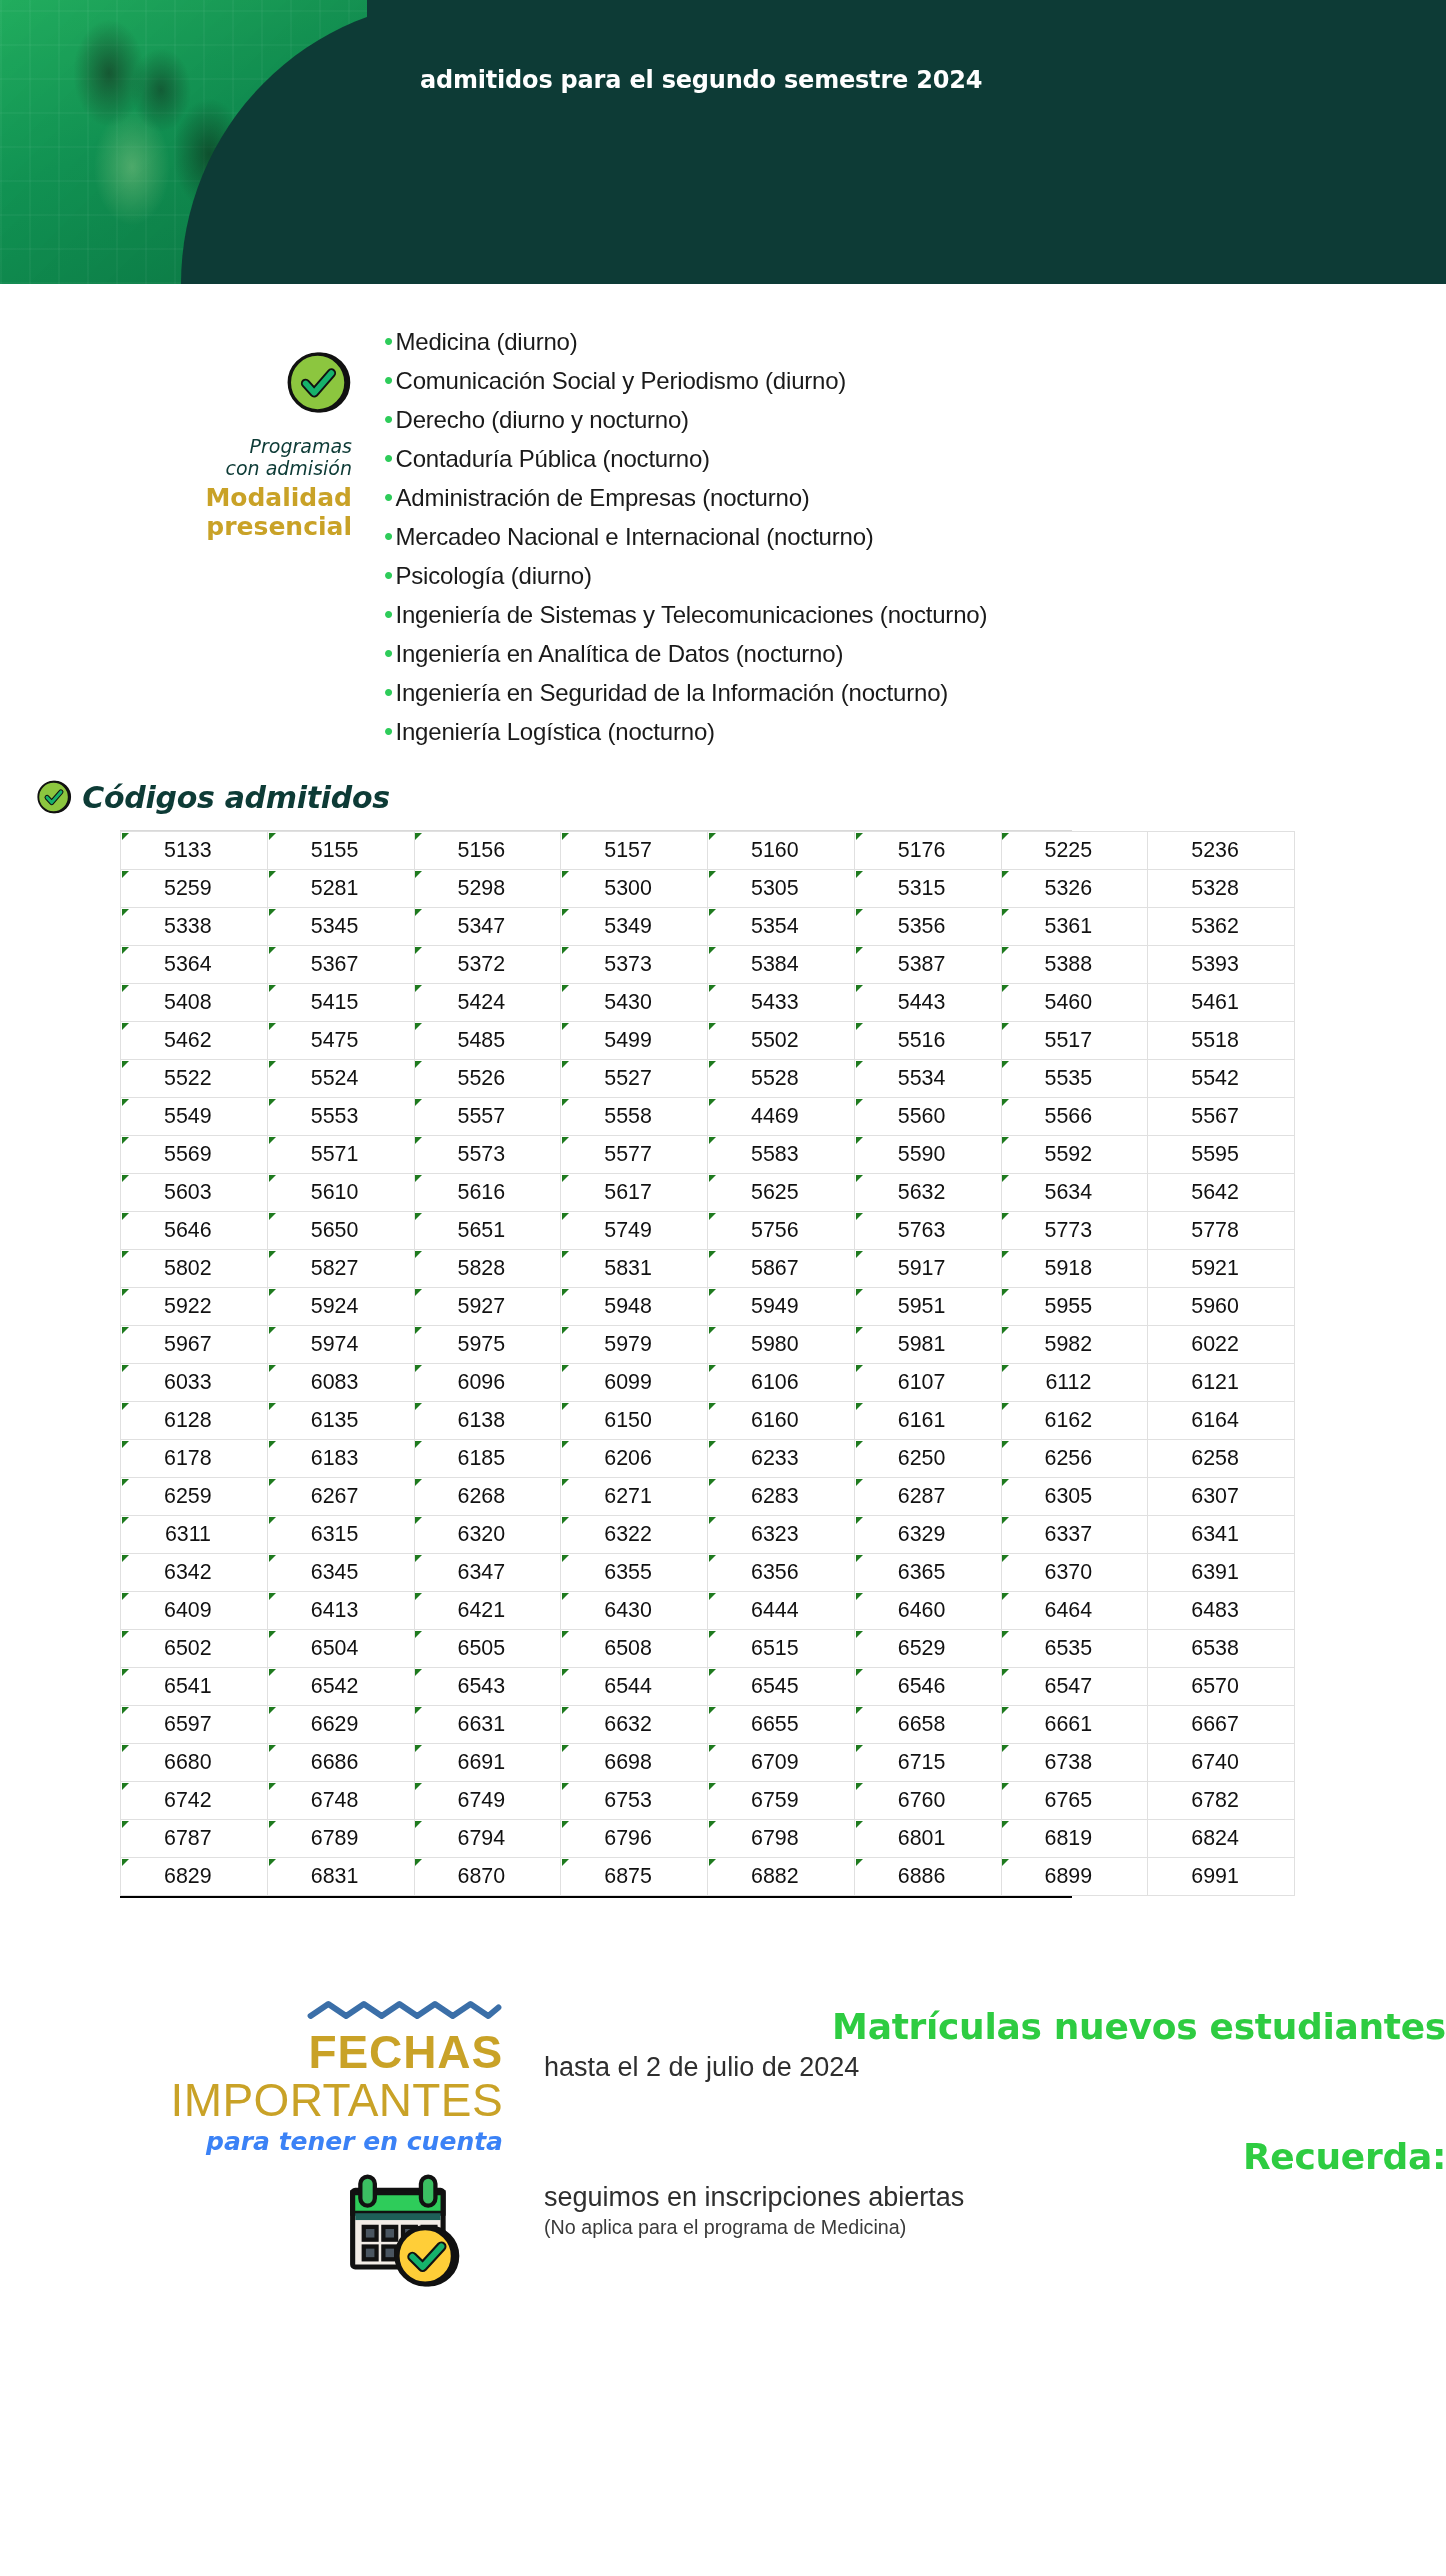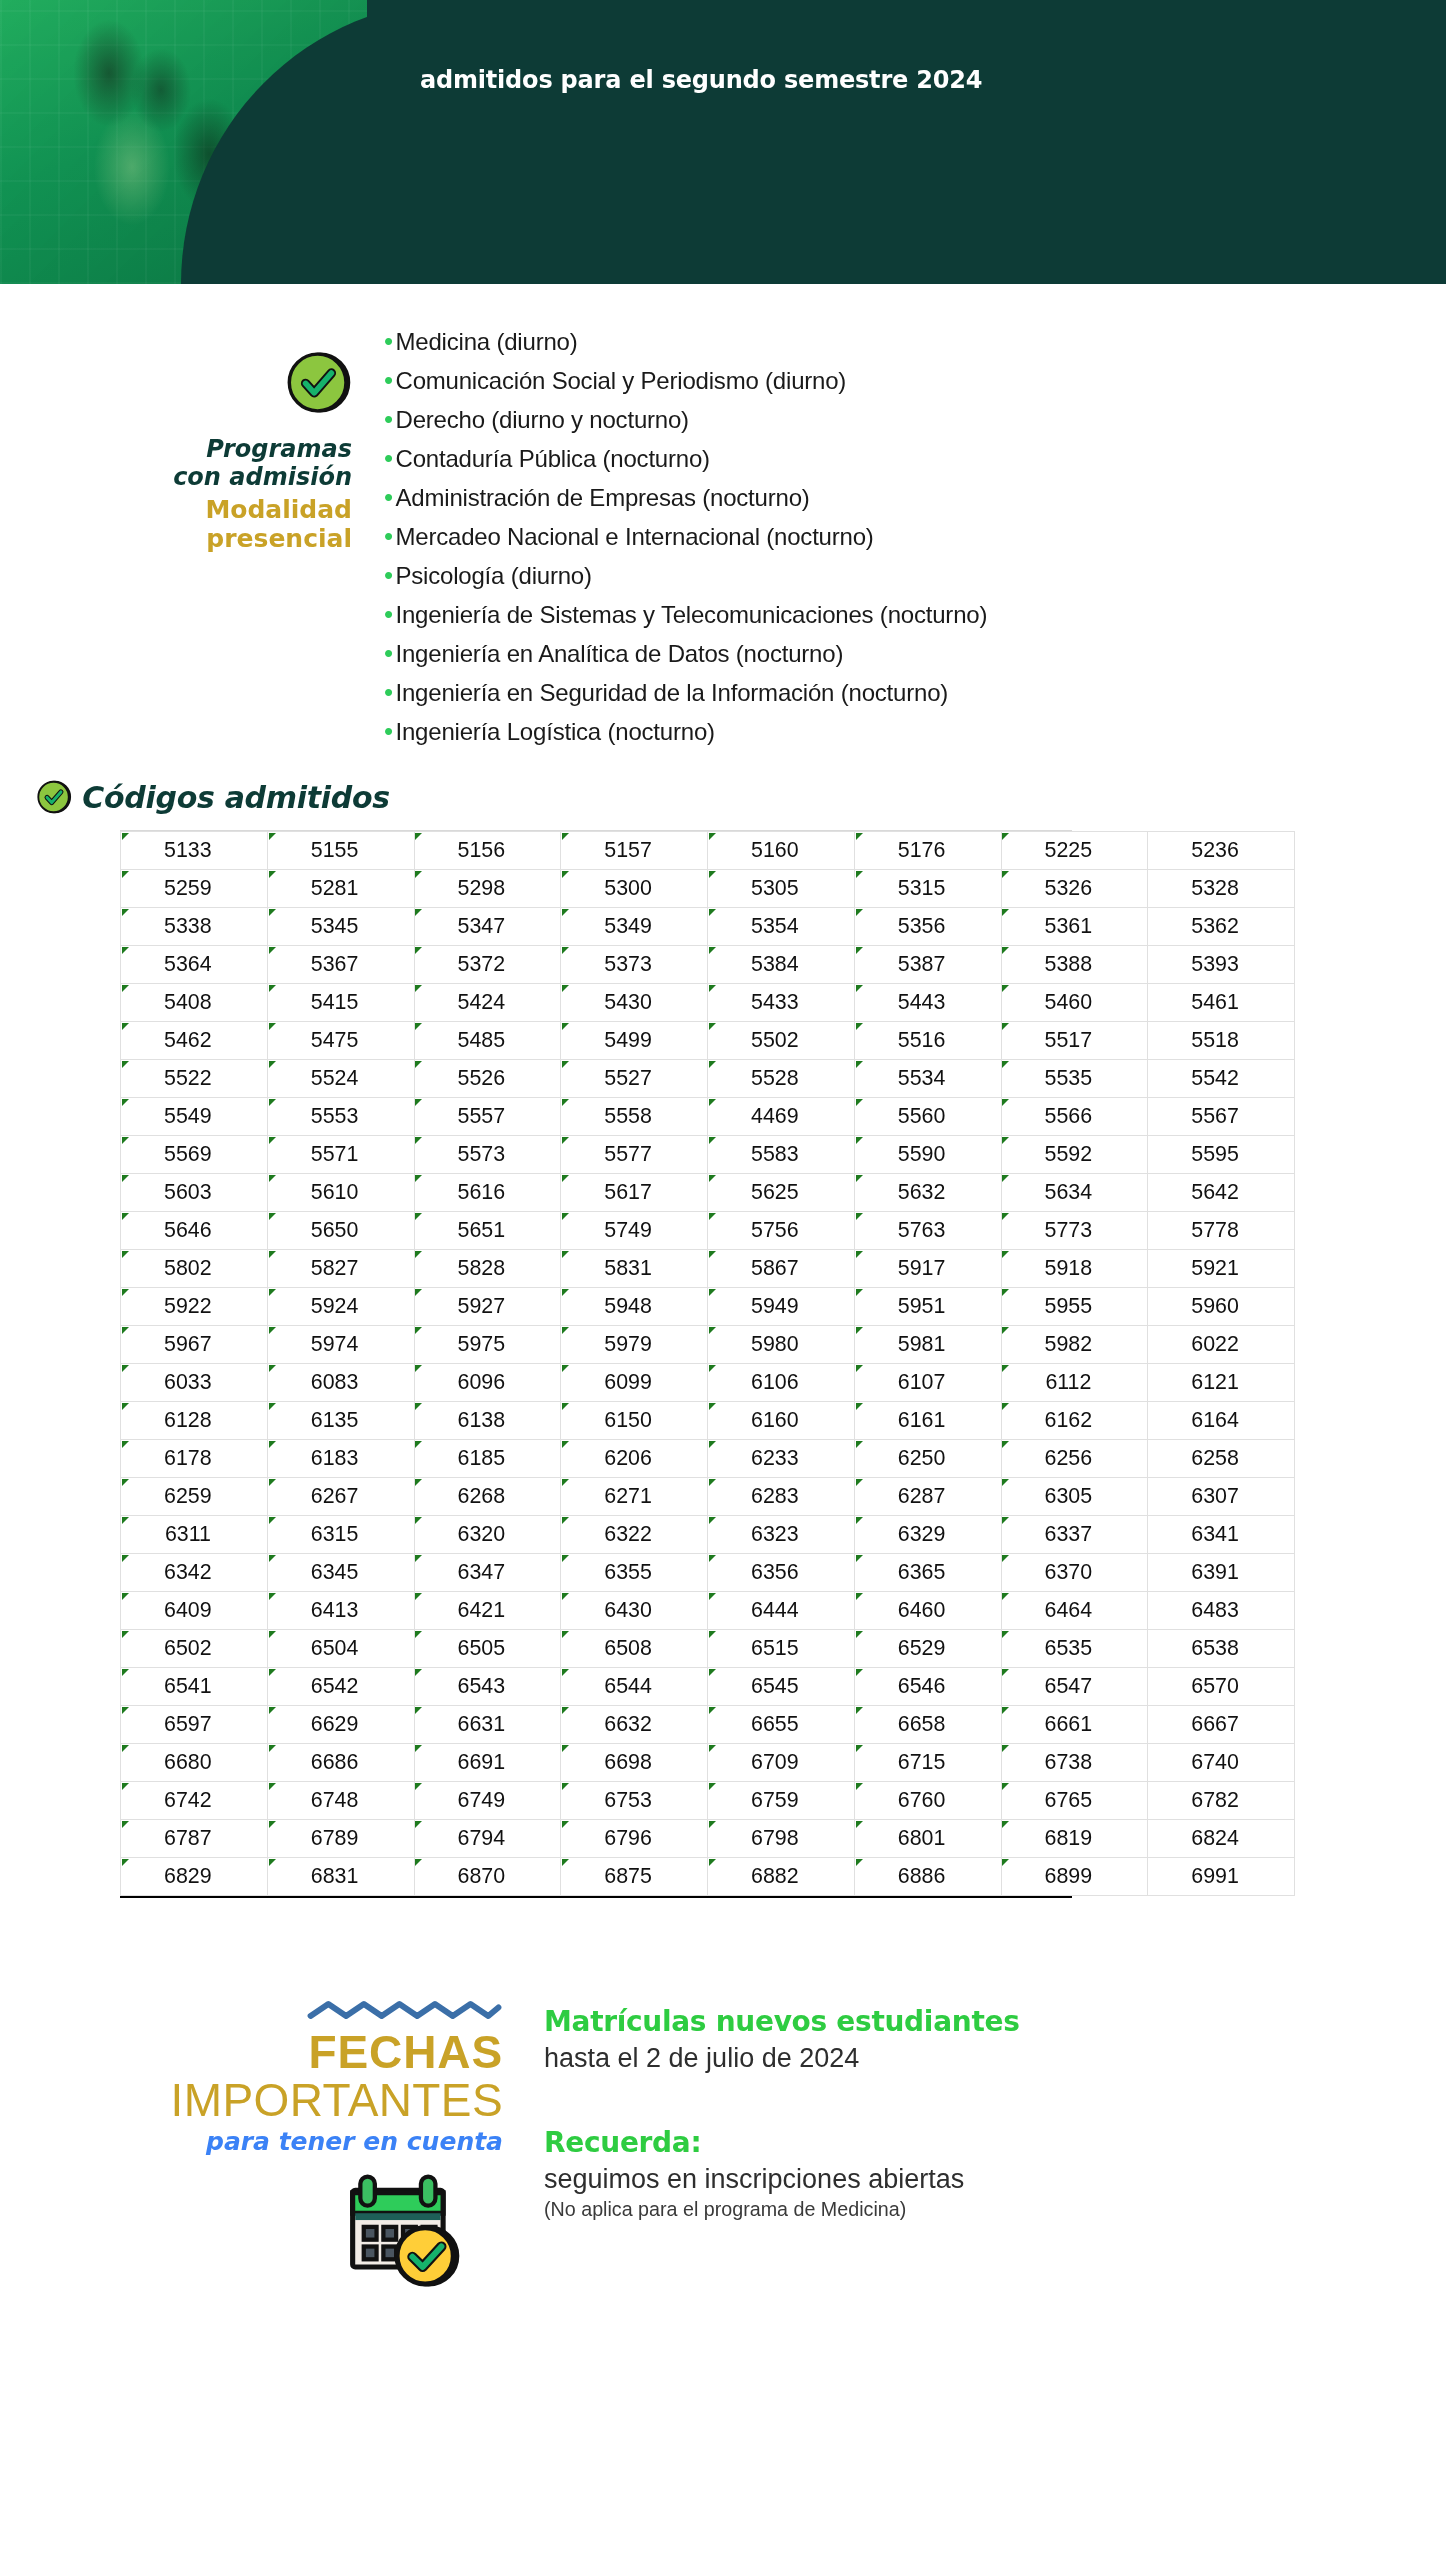--- a/index.html
+++ b/index.html
@@ -101,23 +101,23 @@
     box-sizing:border-box;
     padding-top:20.5px;
   }
   .check-badge{
     display:inline-block;
     width:67px;height:67px;
     margin-bottom:19px;
   }
   .programs-label{
     font-family:"DejaVu Sans", sans-serif;
-    font-weight:bold;
+    font-weight:normal;
     font-style:italic;
-    font-size:24px;
+    font-size:19px;
     line-height:1.18;
     color:#0d3b36;
     margin:0;
   }
   .programs-modality{
     font-family:"DejaVu Sans", sans-serif;
     font-weight:bold;
     font-size:25px;
     line-height:1.18;
     color:#c9a227;
@@ -244,25 +244,26 @@
     padding-right:36px;
   }
   .dates-right{
     flex:1;
     padding-top:6.8px;
     padding-left:19px;
   }
   .dates-h{
     font-family:"DejaVu Sans", sans-serif;
     font-weight:bold;
-    font-size:28px;
+    font-size:36px;
     color:#2ecc41;
     margin:0 0 3.4px 0;
     line-height:1.15;
     letter-spacing:-0.3px;
+    text-align:right;
   }
   .dates-p{
     font-family:"Liberation Sans", sans-serif;
     font-size:27px;
     color:#2e2e2e;
     margin:0;
     line-height:1.2;
   }
   .dates-block2{margin-top:53px;}
   .dates-note{

